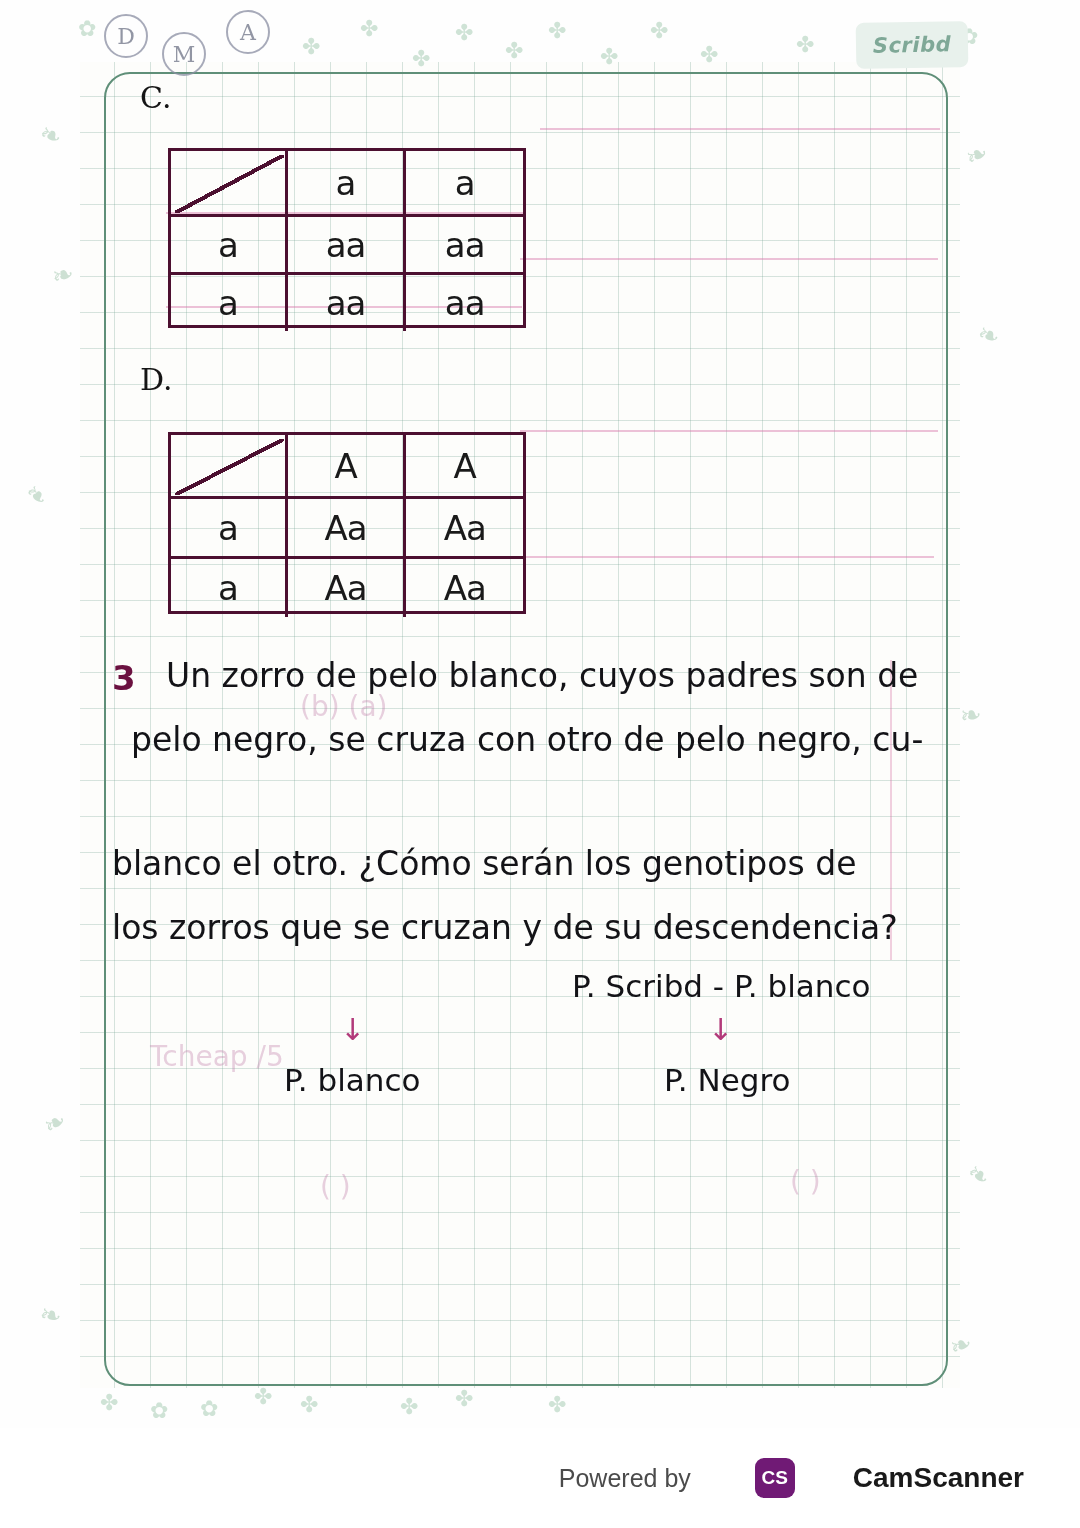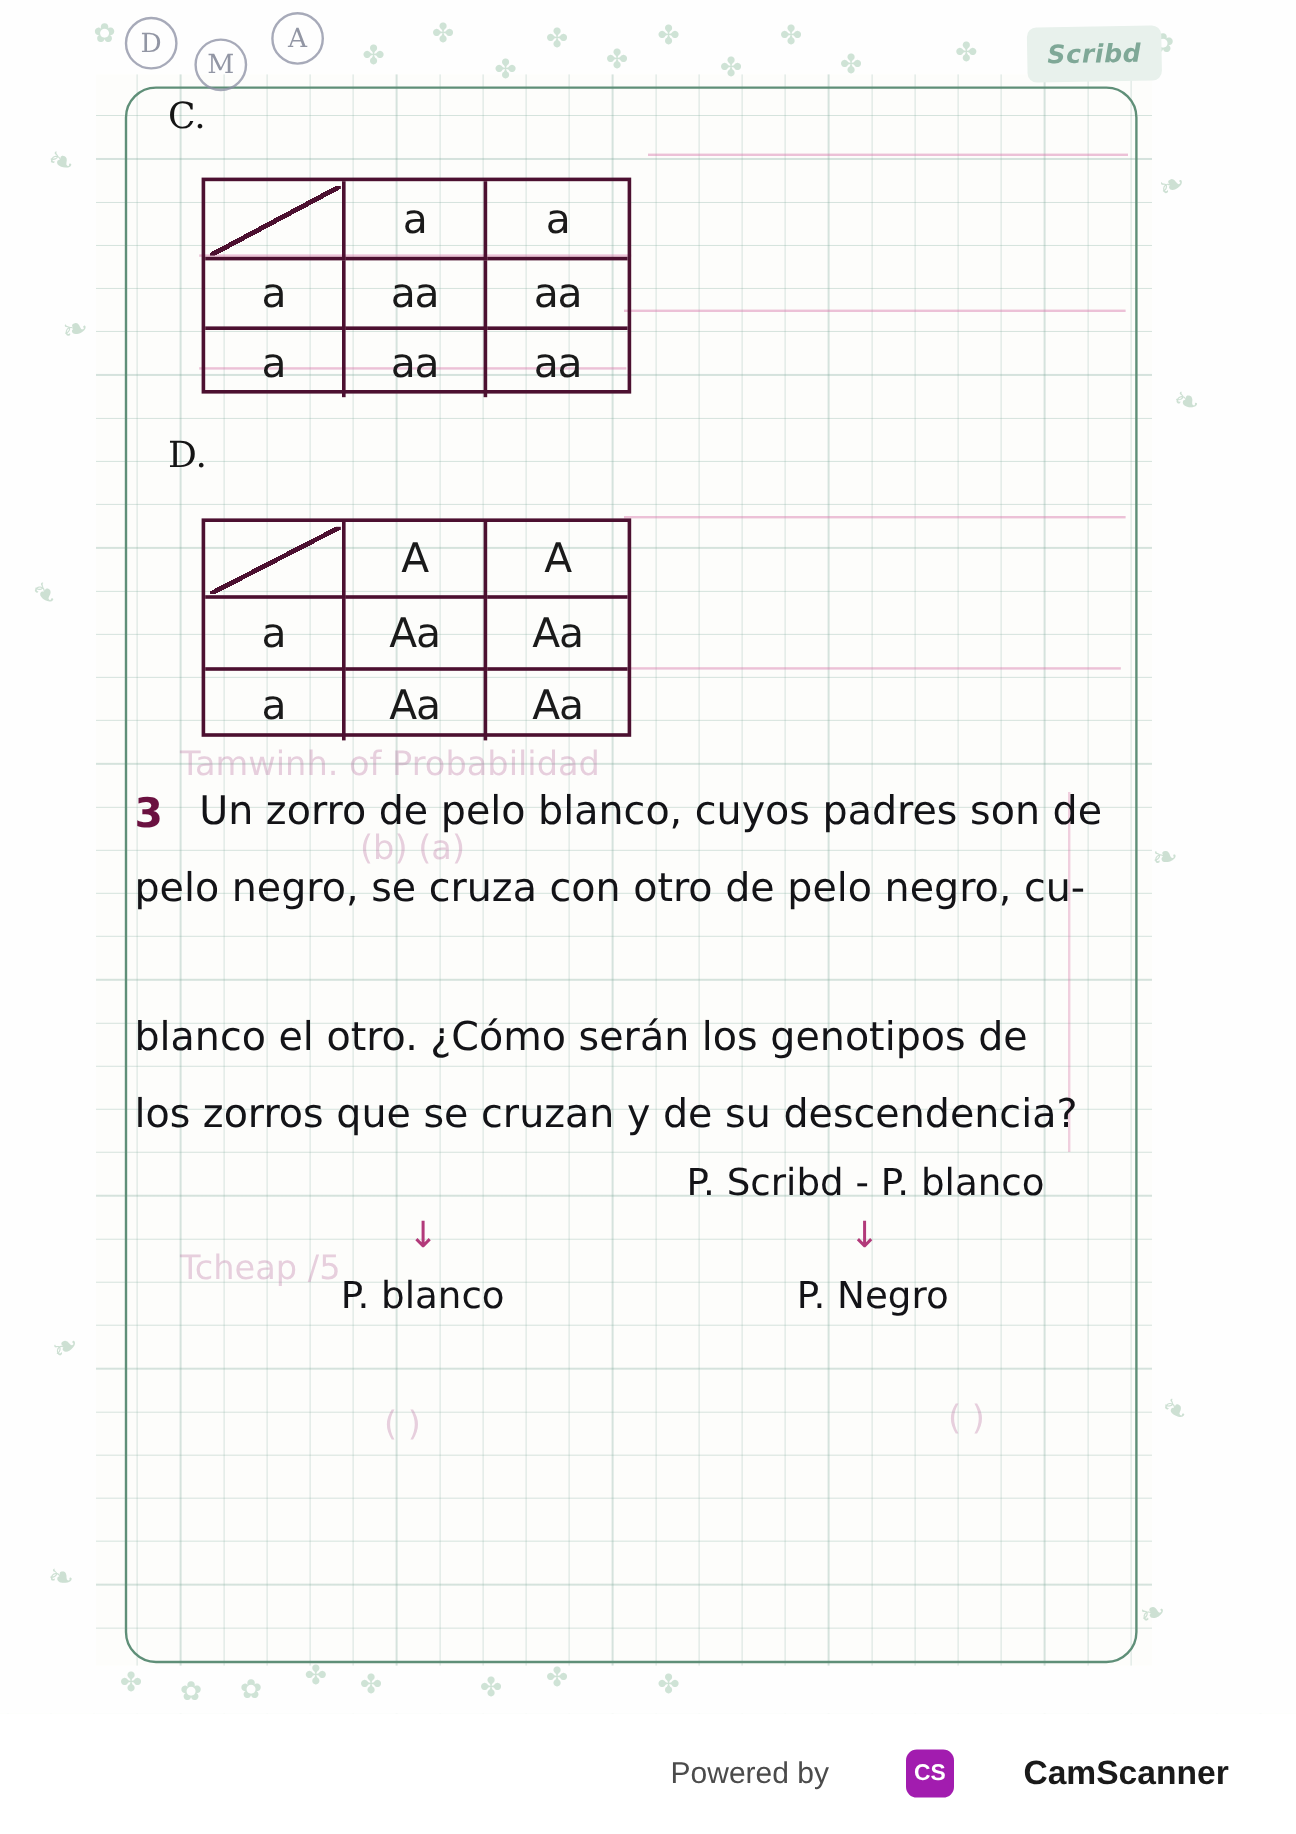--- a/index.html
+++ b/index.html
@@ -104,21 +104,21 @@
   .bleed-v{position:absolute;background:rgba(214,120,170,0.35);width:2px;}
   .ghost{position:absolute;color:rgba(190,120,165,0.35);font-size:28px;white-space:nowrap;}
 
   
   .footer{
     position:absolute;left:0;bottom:0;width:1080px;height:100px;background:#ffffff;
     display:flex;align-items:center;justify-content:flex-end;padding-right:56px;box-sizing:border-box;gap:48px;
   }
   .footer .powered{color:#4b4b4b;font-size:25px;font-family:"Liberation Sans", sans-serif;margin-right:16px;}
   .cs-badge{
-    width:40px;height:40px;border-radius:9px;background:#a21caf;color:#fff;
+    width:40px;height:40px;border-radius:9px;background:#701a75;color:#fff;
     display:flex;align-items:center;justify-content:center;font-size:19px;font-weight:bold;
     font-family:"Liberation Sans", sans-serif;margin-right:10px;
   }
   .cs-name{color:#1a1a1a;font-size:28px;font-weight:bold;font-family:"Liberation Sans", sans-serif;}
 </style>
 </head>
 <body>
 
 <div class="page">
 
@@ -166,21 +166,20 @@
 
   <div class="brand">Scribd</div>
 
   <div class="bleed" style="left:540px;top:128px;width:400px;"></div>
   <div class="bleed" style="left:166px;top:212px;width:360px;"></div>
   <div class="bleed" style="left:520px;top:258px;width:418px;"></div>
   <div class="bleed" style="left:166px;top:306px;width:356px;"></div>
   <div class="bleed" style="left:520px;top:430px;width:418px;"></div>
   <div class="bleed" style="left:524px;top:556px;width:410px;"></div>
   <div class="bleed-v" style="left:890px;top:660px;height:300px;"></div>
-  <div class="ghost" style="left:150px;top:620px;">Tamwinh.  of  Probabilidad</div>
   <div class="ghost" style="left:300px;top:690px;">(b) (a)</div>
   <div class="ghost" style="left:150px;top:1040px;">Tcheap  /5</div>
   <div class="ghost" style="left:320px;top:1170px;">( )</div>
   <div class="ghost" style="left:790px;top:1165px;">( )</div>
 
   <div class="hw label" style="left:140px;top:80px;">C.</div>
 
   <div class="punnett" style="left:168px;top:148px;width:358px;height:180px;">
     <div class="row" style="height:66px;">
       <div class="cell diag" style="width:118px;height:66px;"></div>
@@ -214,21 +213,21 @@
     </div>
     <div class="row" style="height:58px;">
       <div class="cell" style="width:118px;height:58px;">a</div>
       <div class="cell" style="width:120px;height:58px;">Aa</div>
       <div class="cell" style="width:118px;height:58px;">Aa</div>
     </div>
   </div>
 
   <div class="qnum" style="top:658px;">3</div>
   <div class="tline" style="left:166px;top:656px;">Un zorro de pelo blanco, cuyos padres son de</div>
-  <div class="tline" style="top:720px;">pelo negro, se cruza con otro de pelo negro, cu-</div>
+  <div class="tline" style="top:720px;margin-left:19px;">pelo negro, se cruza con otro de pelo negro, cu-</div>
   <div class="tline" style="top:908px;">los zorros que se cruzan y de su descendencia?</div>
   <div class="tline" style="top:844px;">blanco el otro. ¿Cómo serán los genotipos de</div>
 
   <div class="arrow" style="left:340px;top:1012px;">↓</div>
   <div class="result" style="left:284px;top:1062px;">P. blanco</div>
 
   <div class="cross-line" style="left:572px;top:968px;">P. Scribd - P. blanco</div>
   <div class="arrow" style="left:708px;top:1012px;">↓</div>
   <div class="result" style="left:664px;top:1062px;">P. Negro</div>
 

